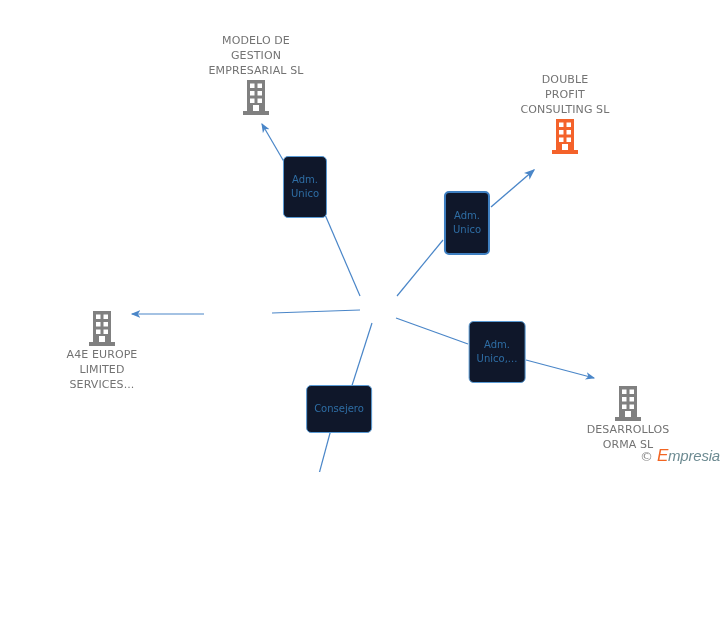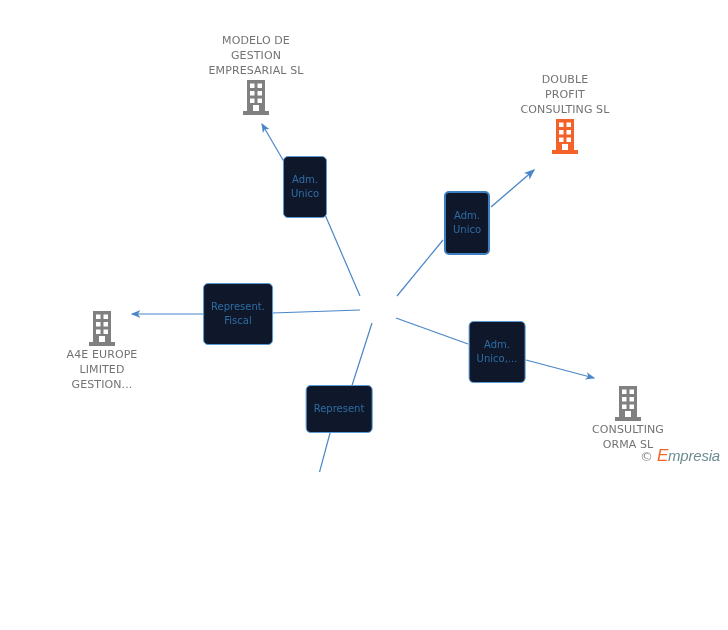--- a/index.html
+++ b/index.html
@@ -163,38 +163,38 @@
         <rect x="16.5" y="5.5" width="4.5" height="4.5" fill="#ffffff"></rect>
         <rect x="9" y="13" width="4.5" height="4.5" fill="#ffffff"></rect>
         <rect x="16.5" y="13" width="4.5" height="4.5" fill="#ffffff"></rect>
         <rect x="9" y="20.5" width="4.5" height="4.5" fill="#ffffff"></rect>
         <rect x="16.5" y="20.5" width="4.5" height="4.5" fill="#ffffff"></rect>
         <rect x="12" y="27" width="6" height="6" fill="#ffffff"></rect>
       </svg>
     </span>
     <div class="node-label">A4E EUROPE
 LIMITED
-GESTION...</div>
+SERVICES...</div>
   </div>
 
   <div class="node" style="left:628px; top:384px;">
     <span class="icon-wrap">
       <svg width="30" height="38" viewBox="0 0 30 38">
         <rect x="6" y="2" width="18" height="31" fill="#808080"></rect>
         <rect x="2" y="33" width="26" height="4" fill="#808080"></rect>
         <rect x="9" y="5.5" width="4.5" height="4.5" fill="#ffffff"></rect>
         <rect x="16.5" y="5.5" width="4.5" height="4.5" fill="#ffffff"></rect>
         <rect x="9" y="13" width="4.5" height="4.5" fill="#ffffff"></rect>
         <rect x="16.5" y="13" width="4.5" height="4.5" fill="#ffffff"></rect>
         <rect x="9" y="20.5" width="4.5" height="4.5" fill="#ffffff"></rect>
         <rect x="16.5" y="20.5" width="4.5" height="4.5" fill="#ffffff"></rect>
         <rect x="12" y="27" width="6" height="6" fill="#ffffff"></rect>
       </svg>
     </span>
-    <div class="node-label">CONSULTING
+    <div class="node-label">DESARROLLOS
 ORMA SL</div>
   </div>
 
   <div class="node" style="left:306px; top:513px;">
     <span class="icon-wrap">
       <svg width="30" height="38" viewBox="0 0 30 38">
         <rect x="6" y="2" width="18" height="31" fill="#808080"></rect>
         <rect x="2" y="33" width="26" height="4" fill="#808080"></rect>
         <rect x="9" y="5.5" width="4.5" height="4.5" fill="#ffffff"></rect>
         <rect x="16.5" y="5.5" width="4.5" height="4.5" fill="#ffffff"></rect>
@@ -206,26 +206,24 @@
       </svg>
     </span>
   </div>
 
   <div class="edge-label" style="left:305px; top:187px;">Adm.
 Unico</div>
 
   <div class="edge-label highlight" style="left:467px; top:223px;">Adm.
 Unico</div>
 
-  <div class="edge-label" style="left:238px; top:314px;">Represent.
-Fiscal</div>
 
   <div class="edge-label" style="left:497px; top:352px;">Adm.
 Unico,...</div>
 
-  <div class="edge-label" style="left:339px; top:409px;">Represent</div>
+  <div class="edge-label" style="left:339px; top:409px;">Consejero</div>
 
   <div class="watermark">
     <span class="wm-c">©</span>
     <span class="wm-text"><span class="first">E</span><span>mpresia</span></span>
   </div>
 
 </div>
 
 </body></html>

